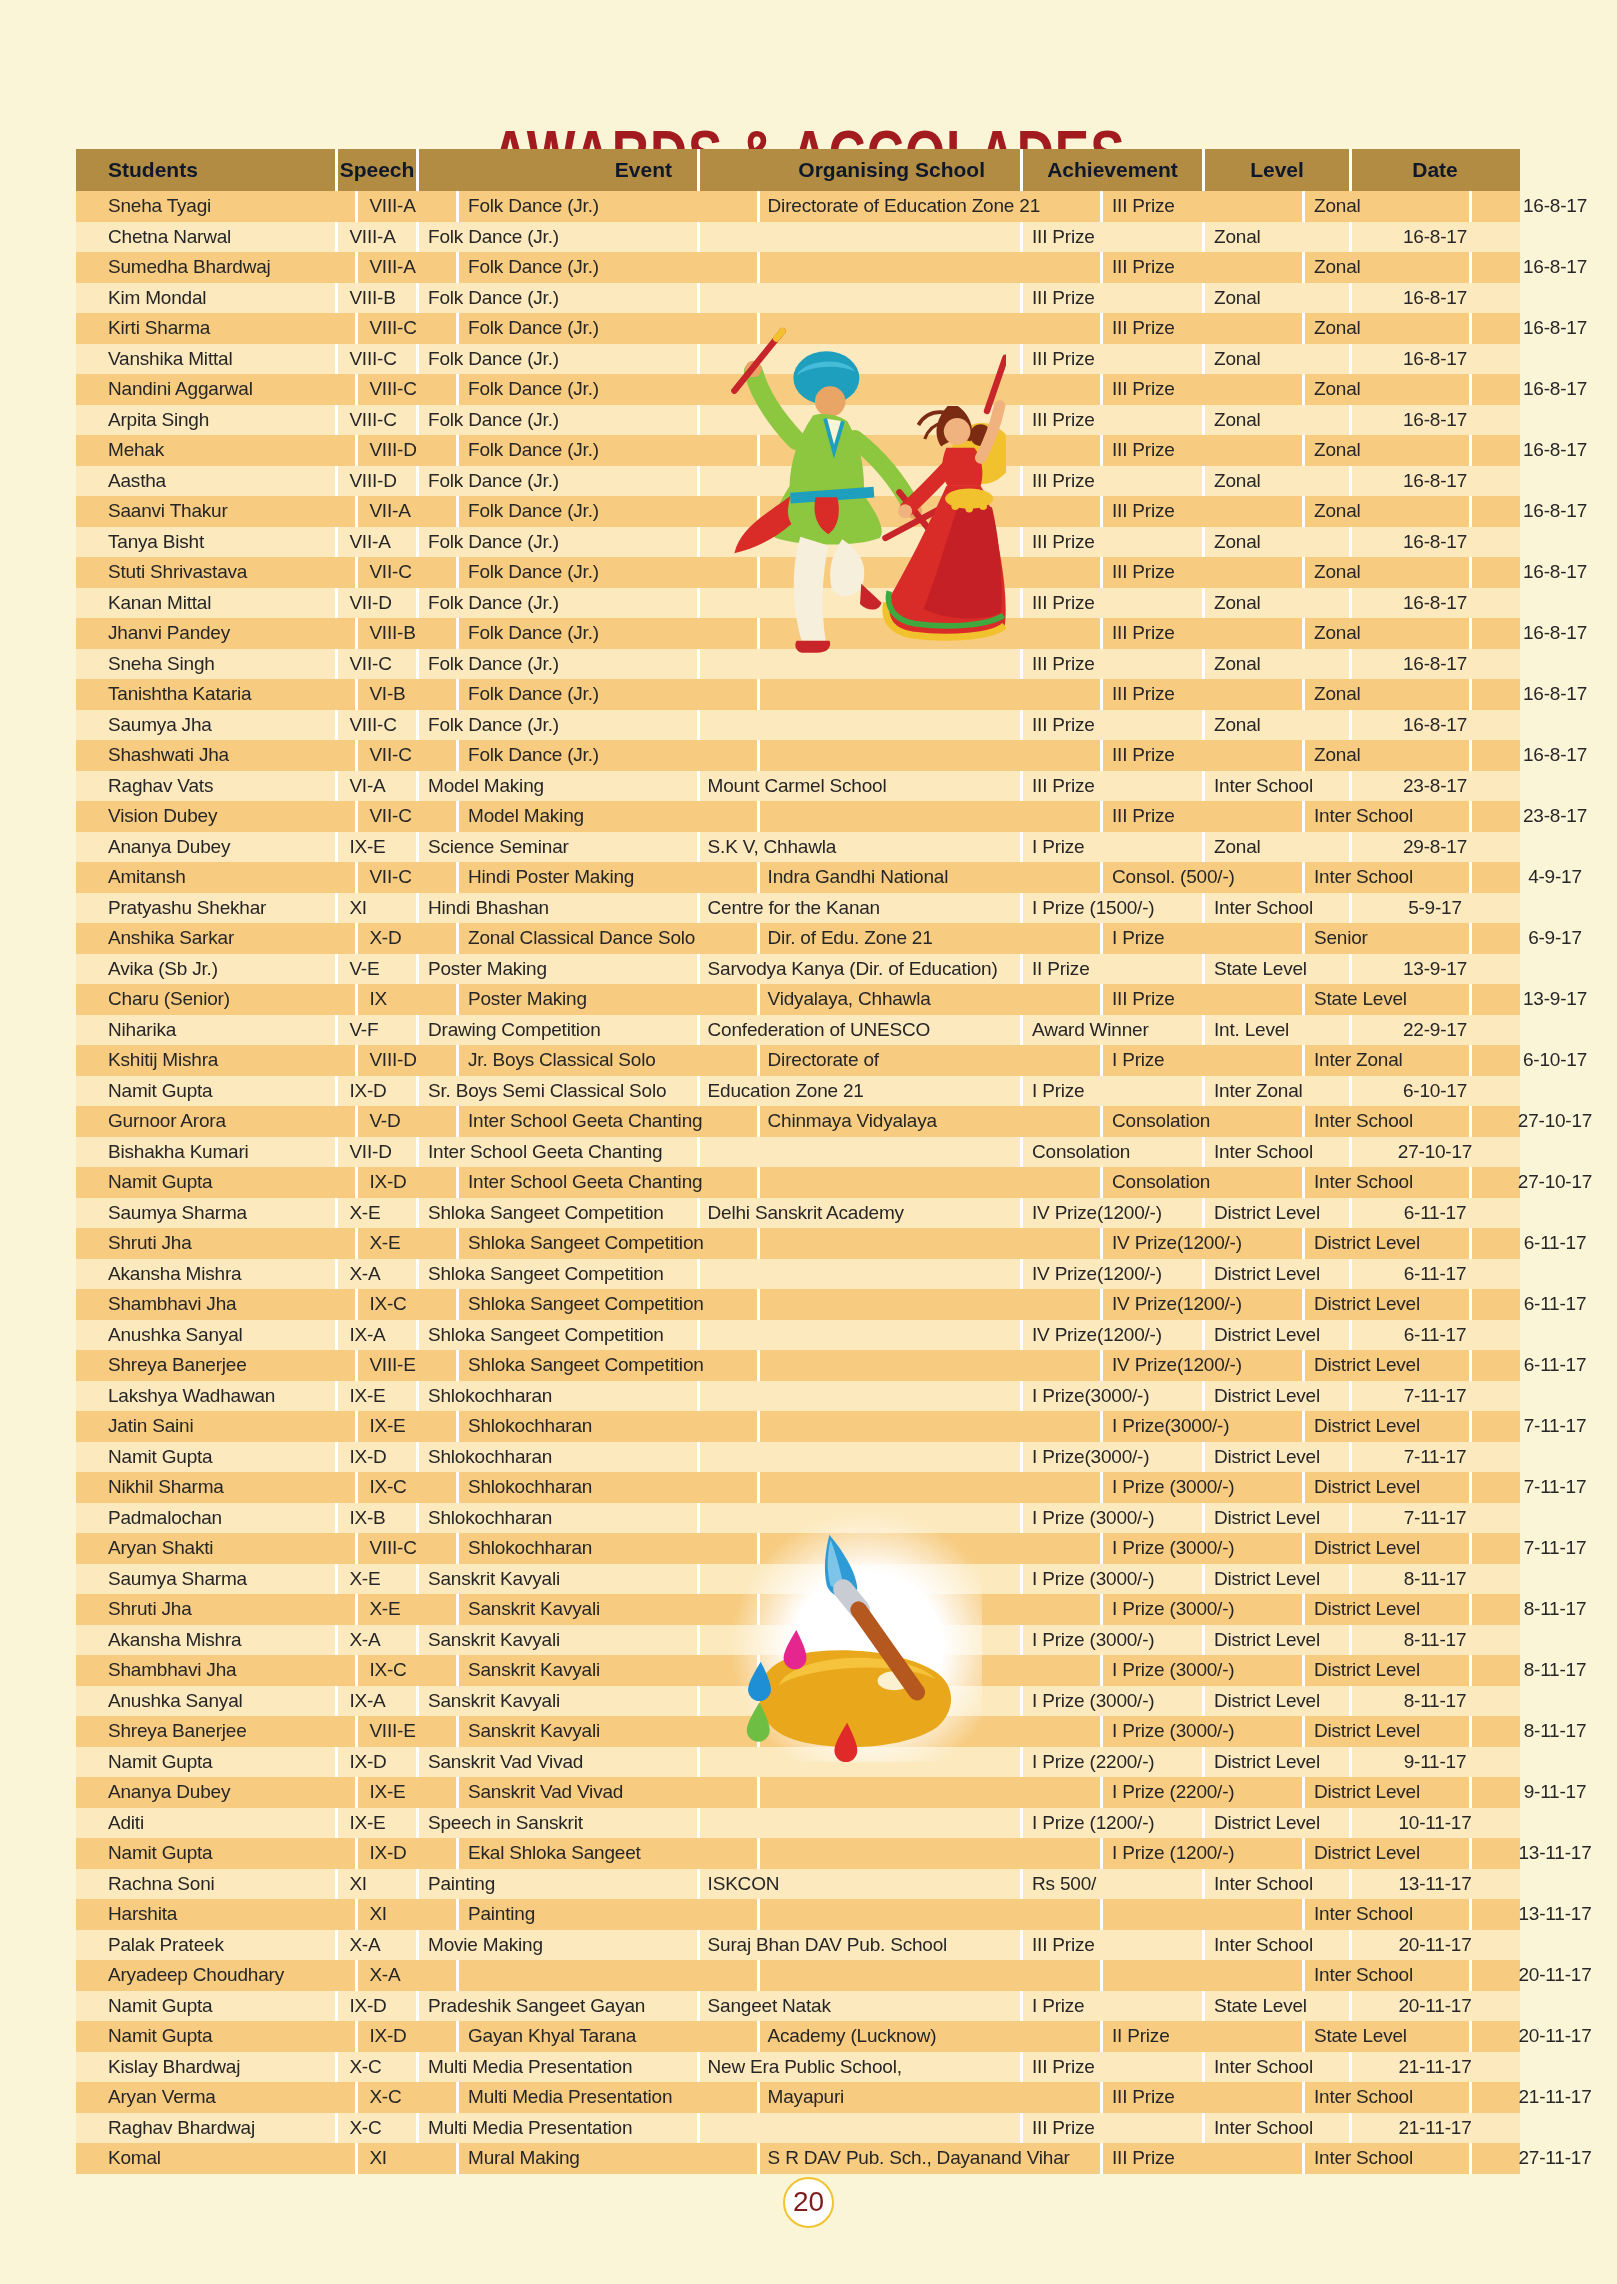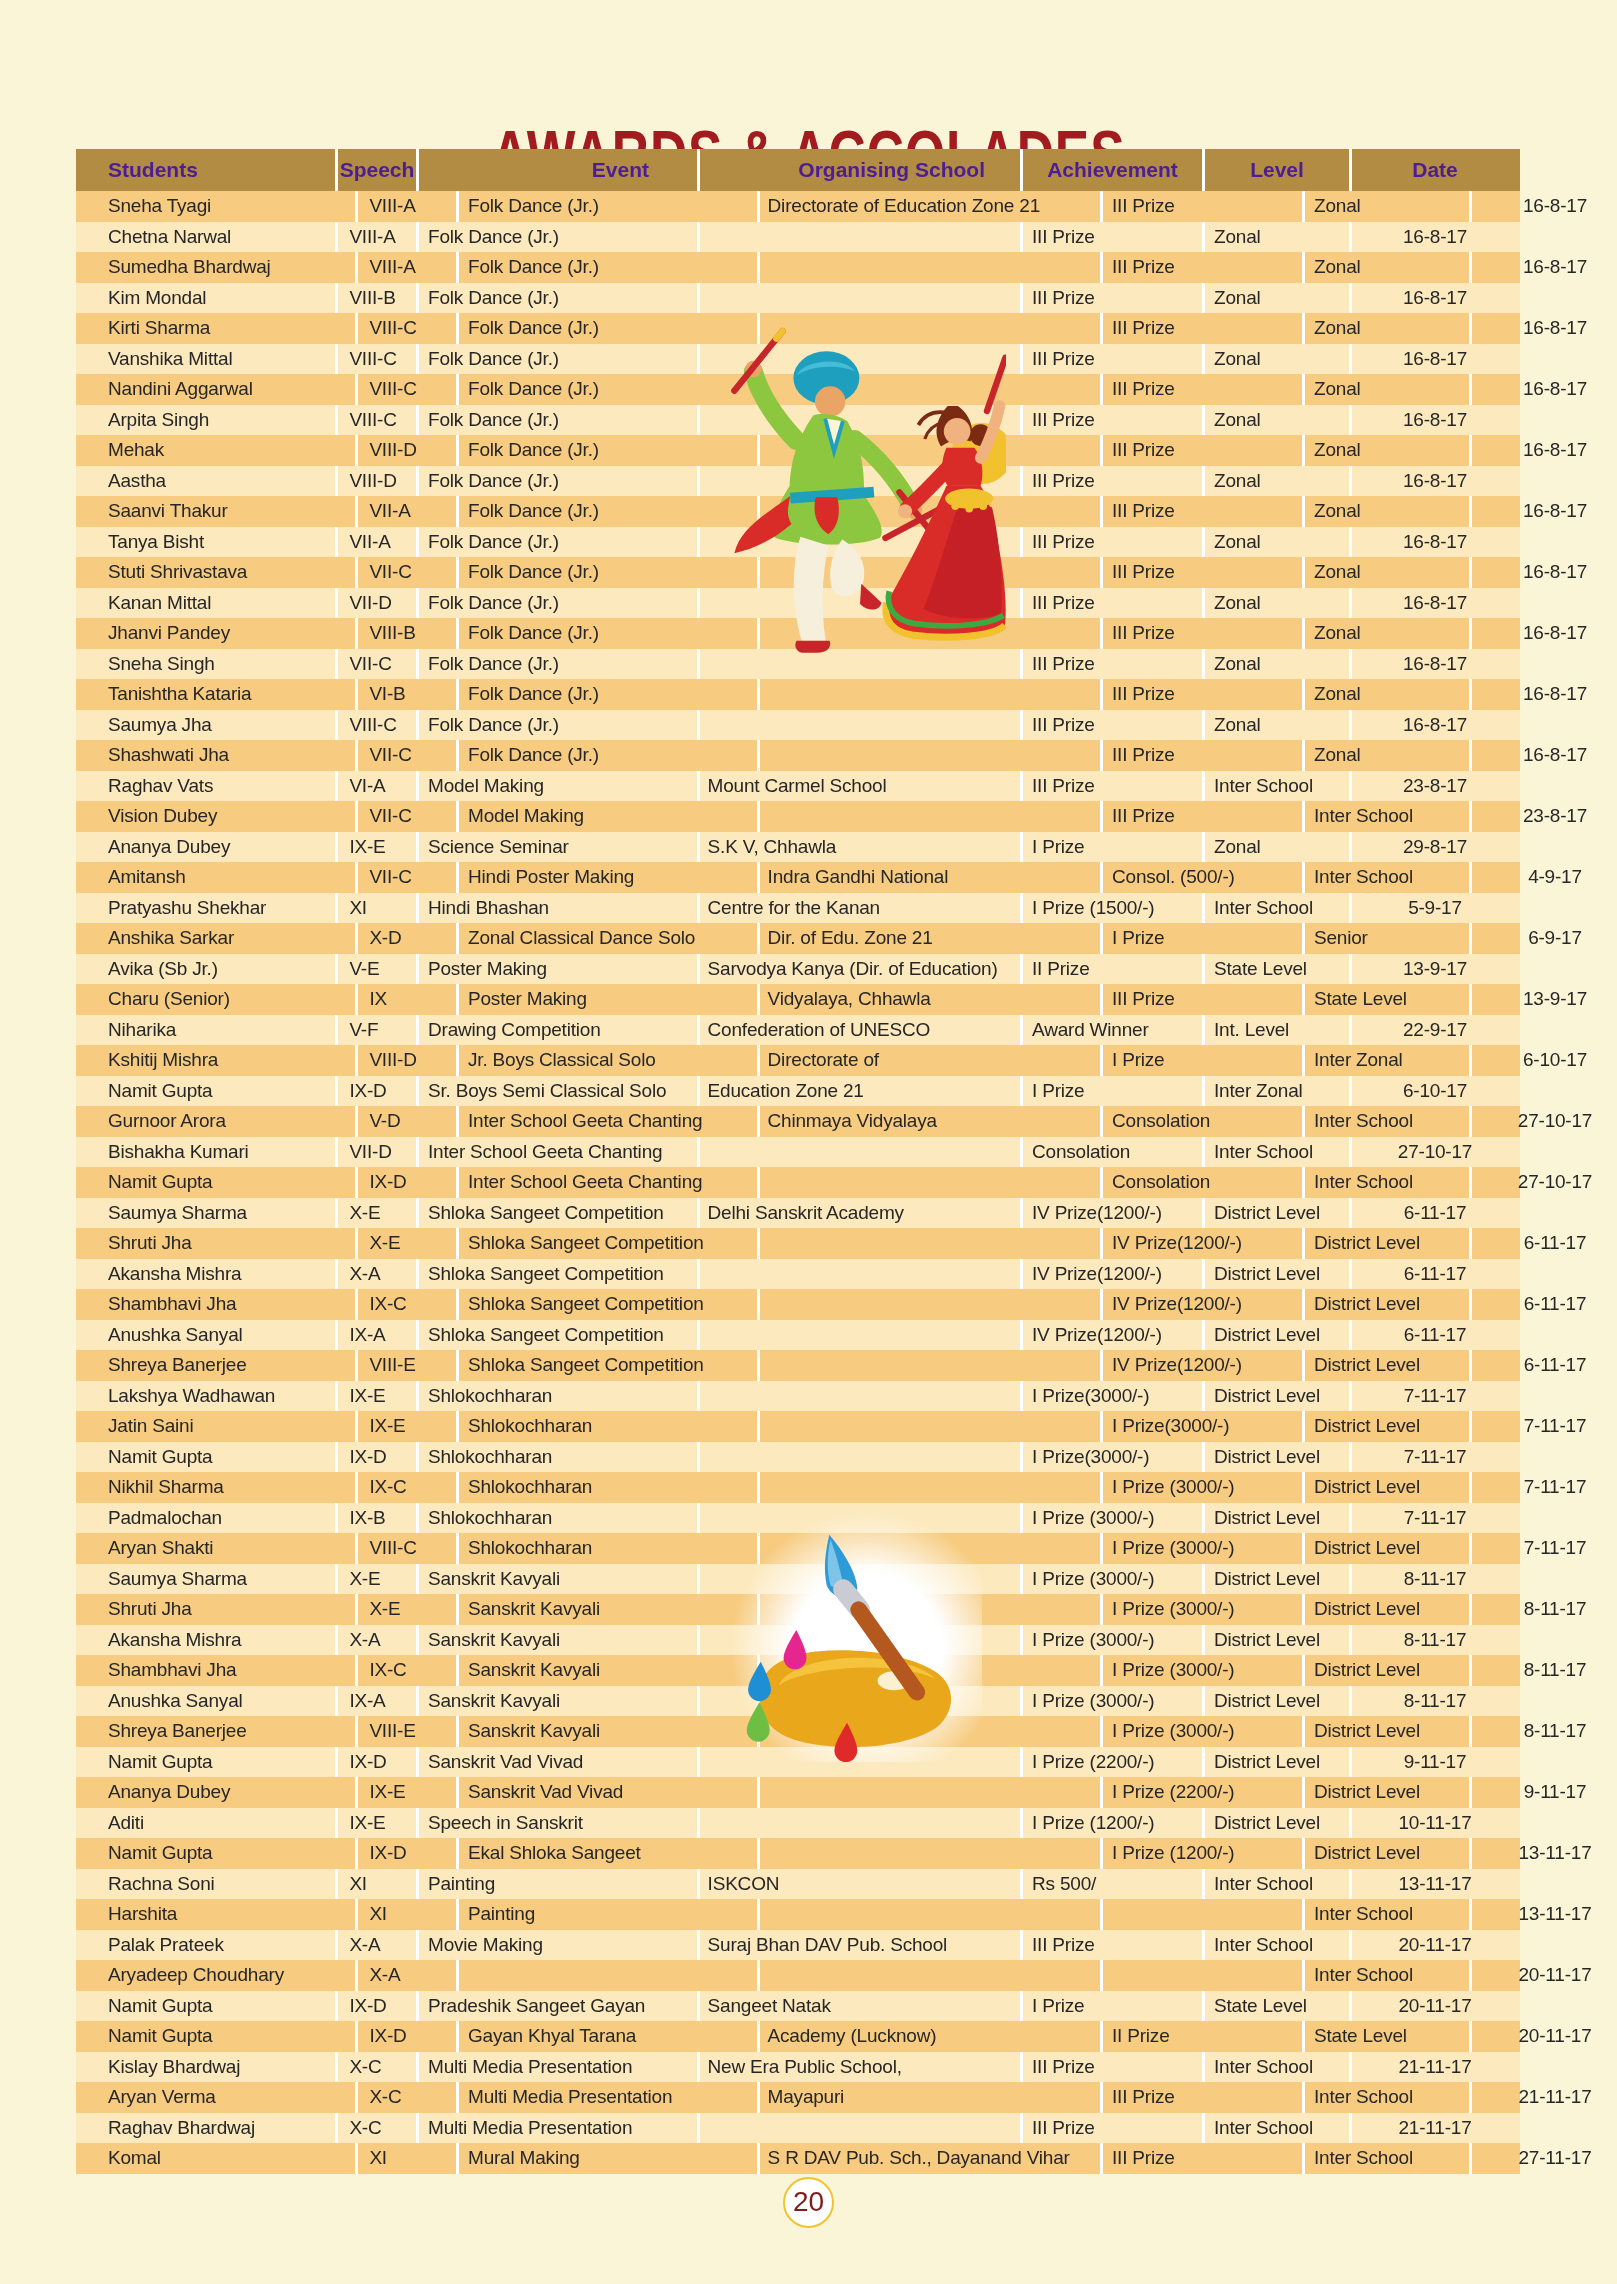--- a/index.html
+++ b/index.html
@@ -9,37 +9,37 @@
     font-family:"Liberation Sans",sans-serif;
   }
   .title{
     position:absolute;top:77px;left:0;width:100%;
     text-align:center;font-size:66px;font-weight:bold;
     color:#A21B1F;line-height:1;letter-spacing:1.3px;
     transform:scaleX(0.78);
   }
   .tbl{position:absolute;left:76px;top:149px;width:1444px;}
   .hrow{
-    display:flex;height:42px;background:#B28C43;color:#4c1d95;
+    display:flex;height:42px;background:#B28C43;color:#0f172a;
     font-weight:bold;font-size:21px;line-height:42px;
   }
   .row{display:flex;height:30.5px;font-size:19px;line-height:30.5px;color:#262626;letter-spacing:-0.2px;}
   .row.odd{background:#F7CC81;gap:20px;}
   .row.even{background:#FCE9BE;}
   .c{box-sizing:border-box;overflow:hidden;white-space:nowrap;flex:none;}
   .c + .c{border-left:3.2px solid #FFFFFF;}
   .c1{width:259px;padding-left:32px;}
   .c2{width:81px;padding-left:11.4px;}
   .c3{width:281px;padding-left:9px;}
   .c4{width:323px;padding-left:7.6px;}
   .c5{width:182px;padding-left:9px;}
   .c6{width:147px;padding-left:9px;}
   .c7{width:169px;text-align:center;}
   .hrow .c2{padding-left:0;text-align:center;}
-  .hrow .c3{padding-left:0;padding-right:48px;text-align:right;}
+  .hrow .c3{padding-left:0;padding-right:25px;text-align:right;}
   .hrow .c4{padding-left:12px;padding-right:35px;text-align:right;}
   .hrow .c5,.hrow .c6{padding-left:0;text-align:center;}
   .art{position:absolute;pointer-events:none;}
   .art-dancers{left:695px;top:304px;}
   .art-palette{left:683px;top:1489px;}
   .badge{
     position:absolute;left:783px;top:2177px;width:51px;height:51px;
     box-sizing:border-box;border-radius:50%;background:#FFFFFF;
     border:2.5px solid #F0C330;text-align:center;line-height:46px;
     font-size:28px;color:#7f1d1d;

